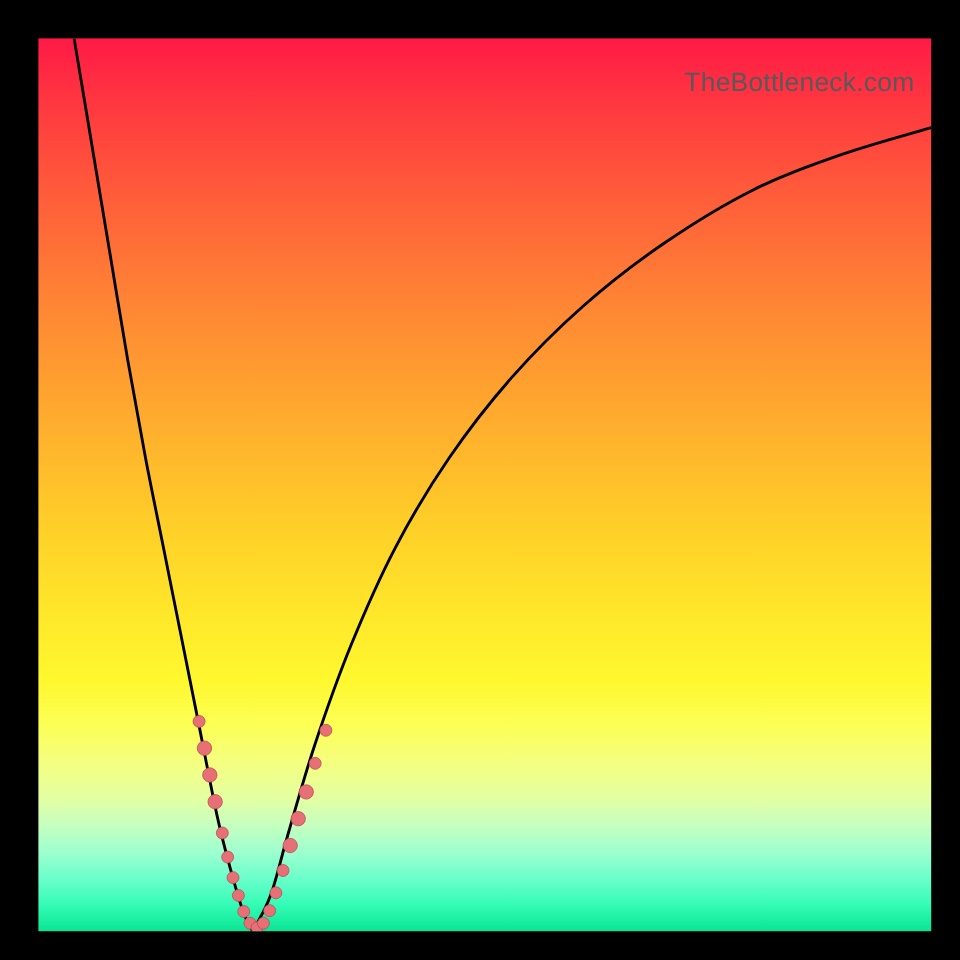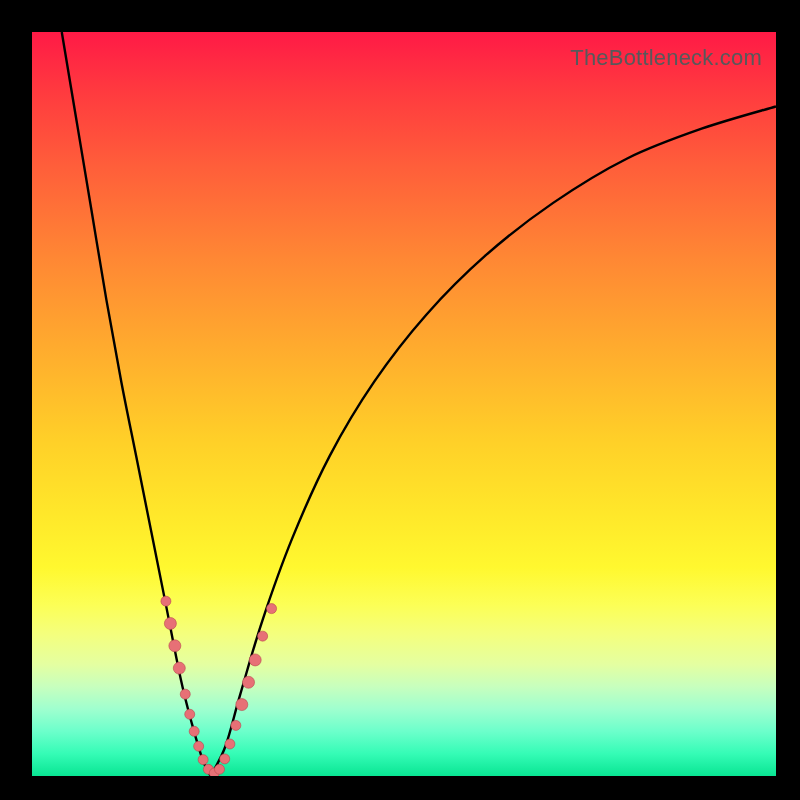--- a/index.html
+++ b/index.html
@@ -14,21 +14,21 @@
   #ffe82a 65%,
   #fff82f 72%,
   #fcff56 77%,
   #f4ff7e 81%,
   #e4ffa1 85%,
   #c7ffbe 88%,
   #9fffcf 91%,
   #6cffcb 94%,
   #35fcb6 97%,
   #09e593 100%)}
-.watermark{position:absolute;top:13px;right:14px;color:#57595b;font-size:22px;letter-spacing:.2px}
+.watermark{position:absolute;top:24px;right:14px;color:#57595b;font-size:22px;letter-spacing:.2px}
 svg.curves{position:absolute;left:0;top:0;width:744px;height:744px}
 svg.markers{position:absolute;left:0;top:0;width:744px;height:744px}
 </style>
 </head>
 <body>
 
 <div class="frame">
   <div class="plot">
     <div class="watermark">TheBottleneck.com</div>
     <svg class="curves" viewBox="0 0 744 744" preserveAspectRatio="none">

